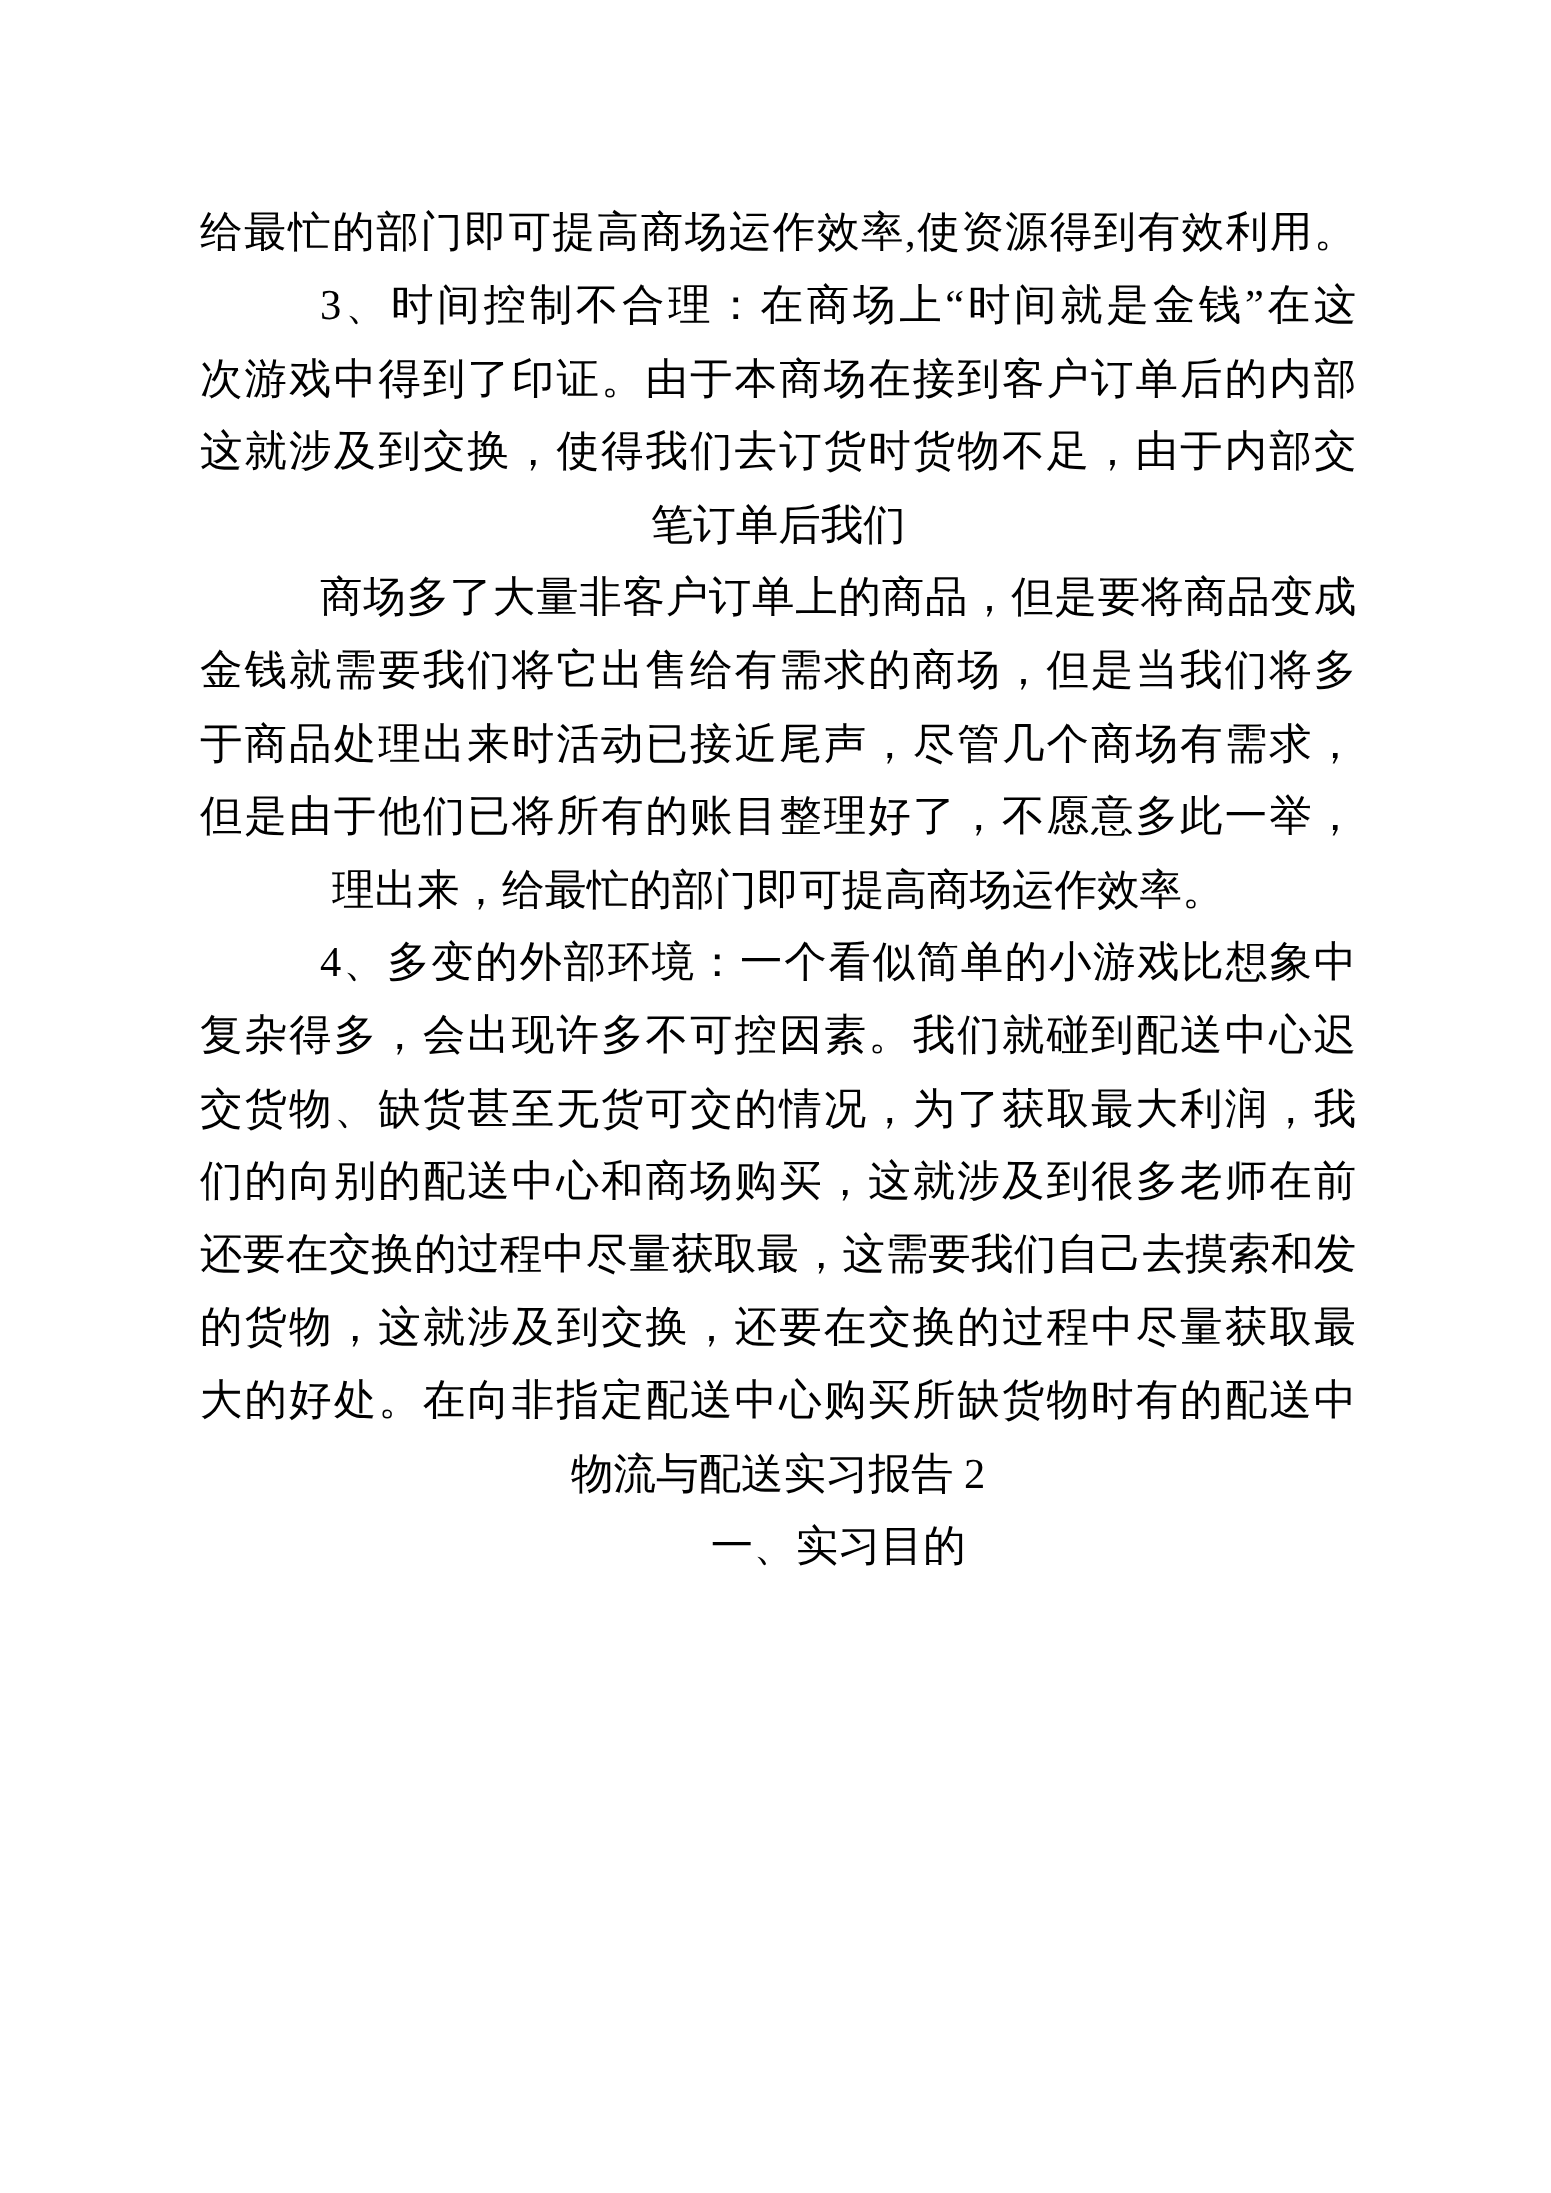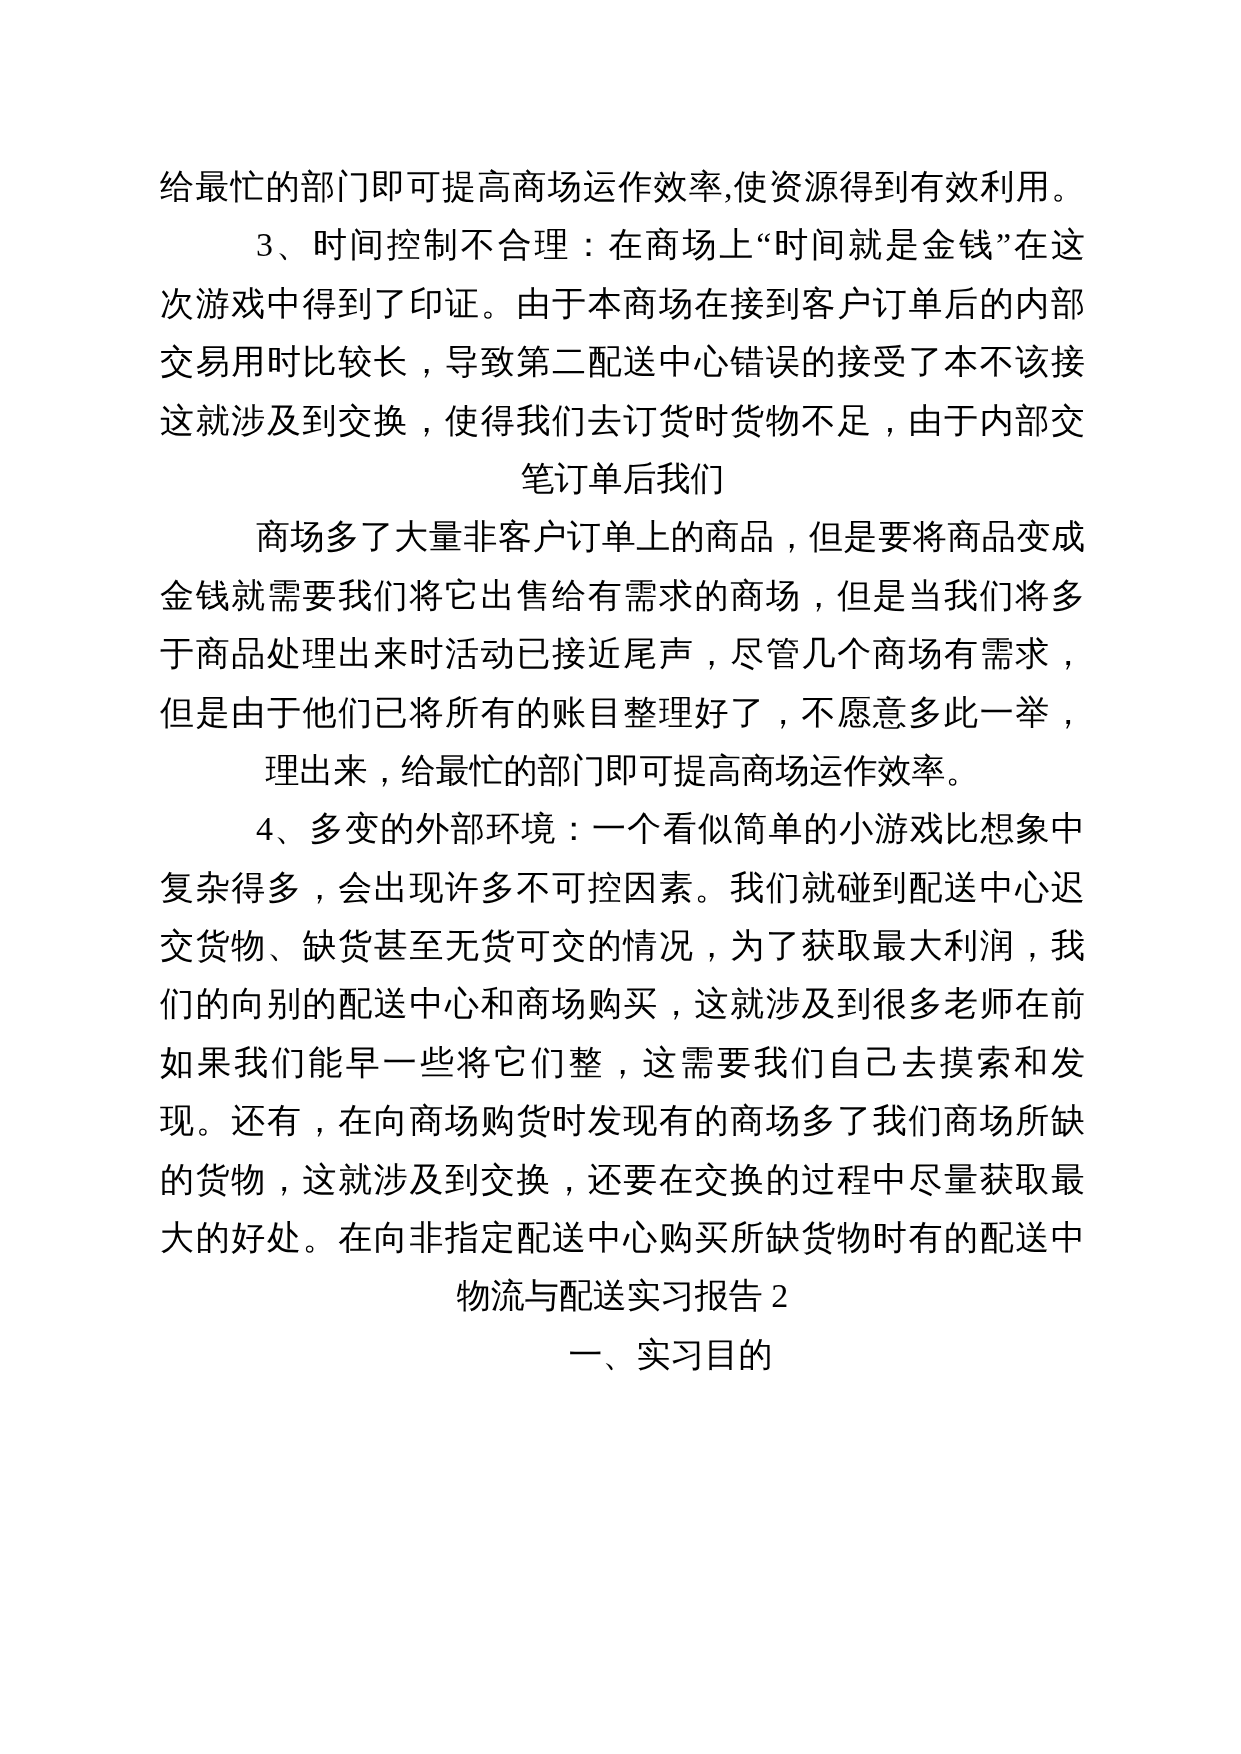--- a/index.html
+++ b/index.html
@@ -32,31 +32,29 @@
   
   .line.i { padding-left: 96px; }
 </style>
 </head>
 <body>
 
 <div class="page">
   <div class="line j">给最忙的部门即可提高商场运作效率,使资源得到有效利用。</div>
   <div class="line j i">3、时间控制不合理：在商场上“时间就是金钱”在这</div>
   <div class="line j">次游戏中得到了印证。由于本商场在接到客户订单后的内部</div>
-  <div class="line j">交易用时比较长，导致第二配送中心错误的接受了本不该接</div>
   <div class="line j">这就涉及到交换，使得我们去订货时货物不足，由于内部交</div>
   <div class="line">笔订单后我们</div>
   <div class="line j i">商场多了大量非客户订单上的商品，但是要将商品变成</div>
   <div class="line j">金钱就需要我们将它出售给有需求的商场，但是当我们将多</div>
   <div class="line j">于商品处理出来时活动已接近尾声，尽管几个商场有需求，</div>
   <div class="line j">但是由于他们已将所有的账目整理好了，不愿意多此一举，</div>
   <div class="line">理出来，给最忙的部门即可提高商场运作效率。</div>
   <div class="line j i">4、多变的外部环境：一个看似简单的小游戏比想象中</div>
   <div class="line j">复杂得多，会出现许多不可控因素。我们就碰到配送中心迟</div>
   <div class="line j">交货物、缺货甚至无货可交的情况，为了获取最大利润，我</div>
   <div class="line j">们的向别的配送中心和商场购买，这就涉及到很多老师在前</div>
-  <div class="line j">如果我们能早一些将它们整，这需要我们自己去摸索和发</div>
-  <div class="line j">现。还有，在向商场购货时发现有的商场多了我们商场所缺</div>
+  <div class="line j">还要在交换的过程中尽量获取最，这需要我们自己去摸索和发</div>
   <div class="line j">的货物，这就涉及到交换，还要在交换的过程中尽量获取最</div>
   <div class="line j">大的好处。在向非指定配送中心购买所缺货物时有的配送中</div>
   <div class="line">物流与配送实习报告 2</div>
   <div class="line i">一、实习目的</div>
 </div>
 
 </body></html>

